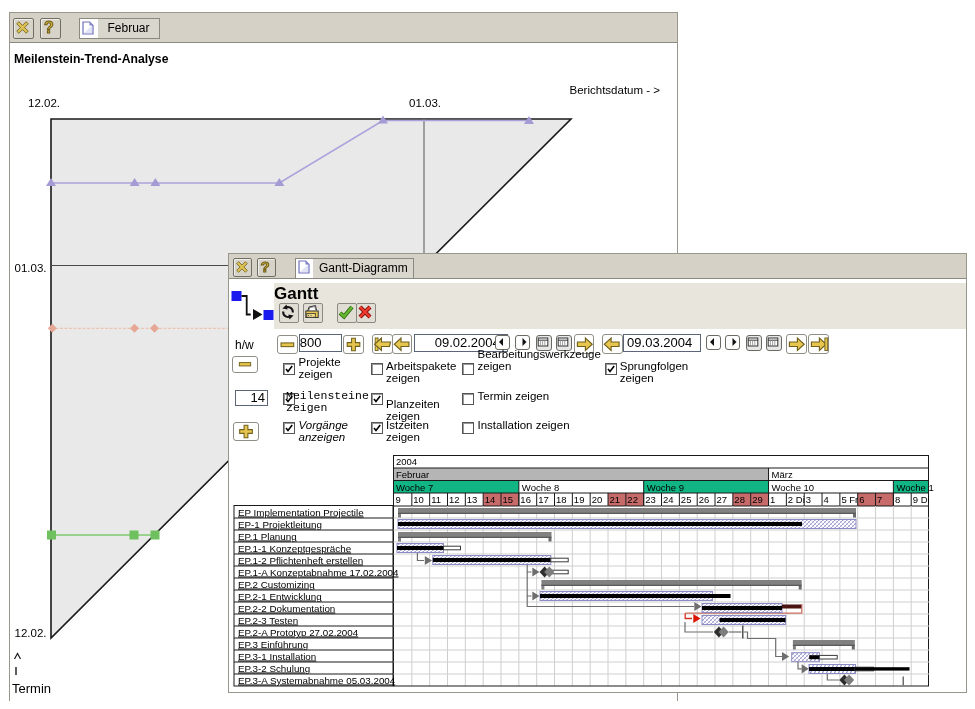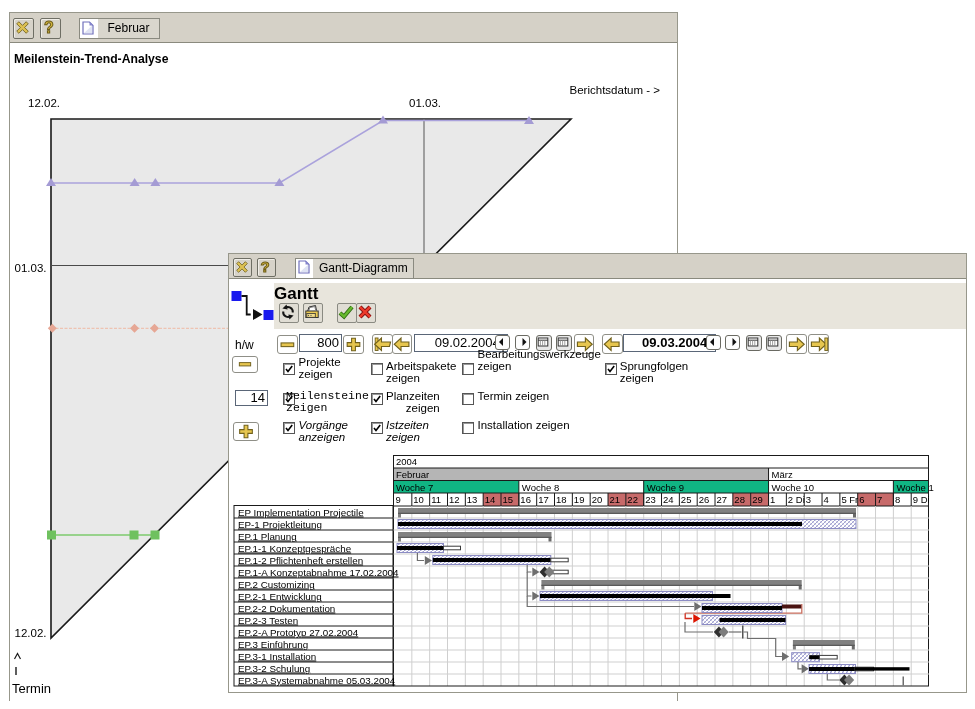--- a/index.html
+++ b/index.html
@@ -109,21 +109,21 @@
 <div class="gbtn" style="left:126.9px;top:49px;"></div>
 <svg class="abs" style="left:126.9px;top:49px;" width="18" height="18" viewBox="0 0 18 18">
       <path d="M4 4 L14 14 M14 4 L4 14" fill="none" stroke="#8a1010" stroke-width="4.2"></path>
       <path d="M4 4 L14 14 M14 4 L4 14" fill="none" stroke="#ee3a2a" stroke-width="2.4"></path>
     </svg>
 <div class="abs" style="left:6px;top:84px;font-size:12px;">h/w</div>
     <div class="ybtn" style="left:48.4px;top:80.9px;width:18.8px;height:17px;"></div>
     <svg class="abs" style="left:48.4px;top:80.9px;" width="20.8" height="19" viewBox="0 0 18 18">
       <rect x="3" y="7.5" width="12" height="3.5" fill="#e7c64f" stroke="#70601c" stroke-width="1"></rect>
     </svg>
-    <div class="fld" style="left:69.7px;top:80px;width:39.3px;height:15.5px;line-height:15px;text-align:right;padding-right:2px;">800</div>
+    <div class="fld" style="left:69.7px;top:80px;width:39.3px;height:15.5px;line-height:15px;text-align:left;padding-right:2px;">800</div>
     <div class="ybtn" style="left:114px;top:80.9px;width:19px;height:17px;"></div>
     <svg class="abs" style="left:114px;top:80.9px;" width="21" height="19" viewBox="0 0 18 18">
       <path d="M7.2 3 h3.6 v4.2 h4.2 v3.6 h-4.2 v4.2 h-3.6 v-4.2 h-4.2 v-3.6 h4.2 Z" fill="#e7c64f" stroke="#70601c" stroke-width="1"></path>
     </svg>
     <div class="ybtn" style="left:142.8px;top:79.5px;width:19.2px;height:18.5px;"></div>
     <svg class="abs" style="left:142.8px;top:79.5px;" width="21.2" height="20.5" viewBox="0 0 18 18">
       <rect x="2.5" y="3.5" width="2.5" height="11" fill="#e7c64f" stroke="#70601c" stroke-width="0.8"></rect>
       <path d="M16 7 h-8 v-3.5 l-6 5.5 l6 5.5 v-3.5 h7 Z" fill="#e7c64f" stroke="#70601c" stroke-width="1"></path>
     </svg>
     <div class="ybtn" style="left:162.9px;top:79.5px;width:18.3px;height:18.5px;"></div>
@@ -152,21 +152,21 @@
       <path d="M4.4 5.2 v5.8 M6.6 5.2 v5.8 M8.8 5.2 v5.8" stroke="#888" stroke-width="0.8"></path>
     </svg>
     <div class="ybtn" style="left:344.8px;top:79.5px;width:18.5px;height:18.5px;"></div>
     <svg class="abs" style="left:344.8px;top:79.5px;" width="20.5" height="20.5" viewBox="0 0 18 18">
       <path d="M3 7 h7 v-3.5 l6 5.5 l-6 5.5 v-3.5 h-7 Z" fill="#e7c64f" stroke="#70601c" stroke-width="1"></path>
     </svg>
     <div class="ybtn" style="left:373.3px;top:79.5px;width:18.5px;height:18.5px;"></div>
     <svg class="abs" style="left:373.3px;top:79.5px;" width="20.5" height="20.5" viewBox="0 0 18 18">
       <path d="M15 7 h-7 v-3.5 l-6 5.5 l6 5.5 v-3.5 h7 Z" fill="#e7c64f" stroke="#70601c" stroke-width="1"></path>
     </svg>
-    <div class="fld" style="left:394.1px;top:80px;width:73px;height:15.5px;line-height:15px;padding-left:18px;font-weight:bold;">09.03.2004</div>
+    <div class="fld" style="left:394.1px;top:80px;width:73px;height:15.5px;line-height:15px;padding-left:3px;">09.03.2004</div>
     <div class="sbtn" style="left:476.6px;top:80.5px;width:13px;height:13px;"></div>
     <svg class="abs" style="left:476.6px;top:80.5px;" width="15" height="15" viewBox="1.5 1.5 15 15">
       <path d="M9.5 4.5 l-4 4 l4 4 Z" fill="#111"></path>
     </svg>
     <div class="sbtn" style="left:496.2px;top:80.5px;width:13px;height:13px;"></div>
     <svg class="abs" style="left:496.2px;top:80.5px;" width="15" height="15" viewBox="1.5 1.5 15 15">
       <path d="M9 4.5 l4 4 l-4 4 Z" fill="#111"></path>
     </svg>
     <div class="sbtn" style="left:517px;top:80.5px;width:14px;height:14px;background:#e8e8e8;"></div>
     <svg class="abs" style="left:517px;top:80.5px;" width="14" height="14" viewBox="0 0 14 14">
@@ -212,26 +212,26 @@
     <svg class="abs" style="left:55.4px;top:169px;" width="10" height="10" viewBox="0 0 10 10">
       <path d="M2 5 L4 7.5 L8.2 2" fill="none" stroke="#000" stroke-width="1.6"></path>
     </svg>
     <div class="cl" style="left:69.5px;top:165px;font-style:italic;">Vorgänge<br>anzeigen</div>
     <div class="cb" style="left:142px;top:109px;"></div>
     <div class="cl" style="left:157px;top:106px;">Arbeitspakete<br>zeigen</div>
     <div class="cb" style="left:142px;top:138.5px;"></div>
     <svg class="abs" style="left:143px;top:139.5px;" width="10" height="10" viewBox="0 0 10 10">
       <path d="M2 5 L4 7.5 L8.2 2" fill="none" stroke="#000" stroke-width="1.6"></path>
     </svg>
-    <div class="cl" style="left:157px;top:136px;text-align:right;">Planzeiten<br>zeigen</div>
+    <div class="cl" style="left:157px;top:144px;">Planzeiten<br>zeigen</div>
     <div class="cb" style="left:142px;top:168px;"></div>
     <svg class="abs" style="left:143px;top:169px;" width="10" height="10" viewBox="0 0 10 10">
       <path d="M2 5 L4 7.5 L8.2 2" fill="none" stroke="#000" stroke-width="1.6"></path>
     </svg>
-    <div class="cl" style="left:157px;top:165px;font-style:italic;">Istzeiten<br>zeigen</div>
+    <div class="cl" style="left:157px;top:165px;">Istzeiten<br>zeigen</div>
     <div class="cb" style="left:232.7px;top:109px;"></div>
     <div class="cl" style="left:248.5px;top:94px;">Bearbeitungswerkzeuge<br>zeigen</div>
     <div class="cb" style="left:232.7px;top:138.5px;"></div>
     <div class="cl" style="left:248.5px;top:135.5px;">Termin zeigen</div>
     <div class="cb" style="left:232.7px;top:168px;"></div>
     <div class="cl" style="left:248.5px;top:165px;">Installation zeigen</div>
     <div class="cb" style="left:376px;top:109px;"></div>
     <svg class="abs" style="left:377px;top:110px;" width="10" height="10" viewBox="0 0 10 10">
       <path d="M2 5 L4 7.5 L8.2 2" fill="none" stroke="#000" stroke-width="1.6"></path>
     </svg>

